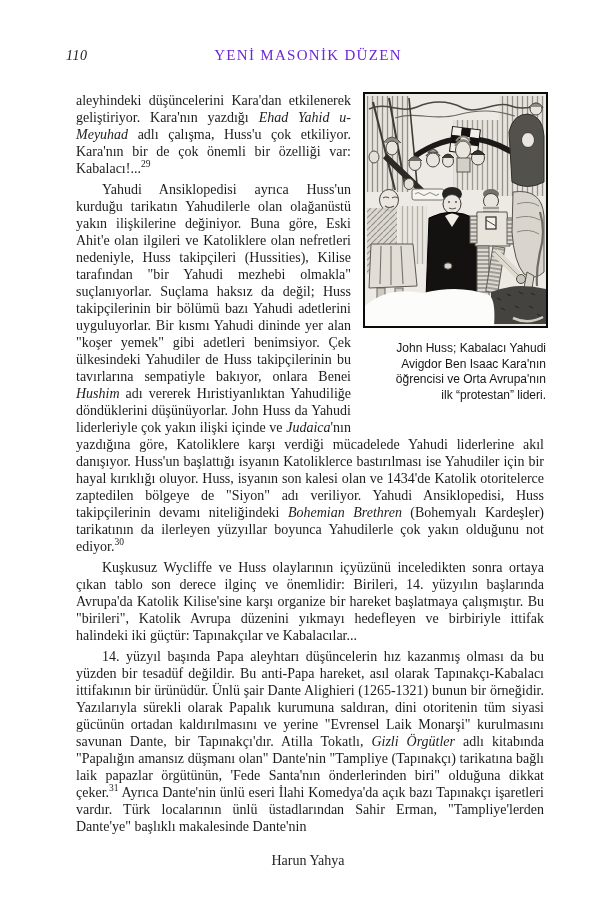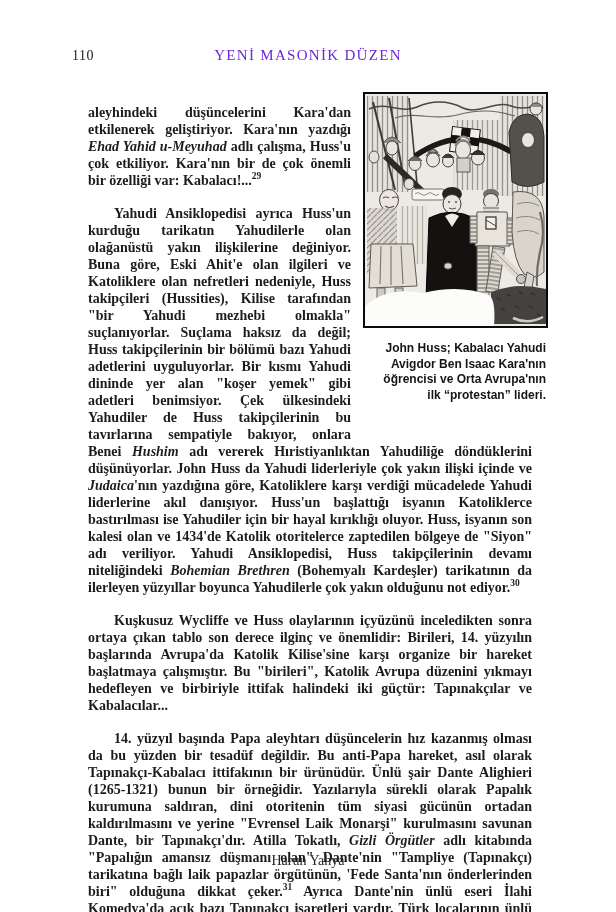--- a/index.html
+++ b/index.html
@@ -2,44 +2,44 @@
 <html lang="tr"><head>
 <meta charset="utf-8">
 <style>
   html,body { margin:0; padding:0; background:#ffffff; }
   .page {
     position:relative; width:616px; height:912px; margin:0 auto;
     background:#ffffff; color:#1c1c1c; overflow:hidden;
     font-family:"Liberation Serif","DejaVu Serif",serif;
   }
   .pageno {
-    position:absolute; top:48px; left:72px;
-    font-size:14px; letter-spacing:0.5px;
+    position:absolute; top:48px; left:66px;
+    font-size:14px; letter-spacing:0.5px;font-style:italic;
   }
   .runhead {
     position:absolute; top:47px; left:0; width:100%;
     text-align:center; font-size:15px; letter-spacing:1.3px; color:#6d28d9;
   }
   .bodytext {
     position:absolute; top:88px; left:72px; width:476px;
     text-align:justify; font-size:14px; line-height:17px;
     hyphens:auto; -webkit-hyphens:auto;
   }
-  .para { margin:16px;font-weight:bold; }
+  .para { margin:4px; }
   .para.indent { text-indent:26px; }
   .para sup { font-size:9.5px; line-height:0; vertical-align:super; }
   .fig { float:right; width:185px; margin:4px 0 24px 12px; }
   .figframe {
     width:181px; height:232px; border:2px solid #0a0a0a;
     background:#edeae5; overflow:hidden;
   }
   .figcap {
     margin-top:13px; padding-right:2px;
     font-family:"Liberation Sans","DejaVu Sans",sans-serif;
-    font-weight:bold; font-size:12px; line-height:15.5px;
+    font-weight:normal; font-size:12px; line-height:15.5px;
     text-align:right; white-space:pre-line; color:#151515;
   }
   .footer {
     position:absolute; top:853px; left:0; width:100%;
     text-align:center; font-size:14px; color:#242424;
   }
 </style>
 </head>
 <body>
 

